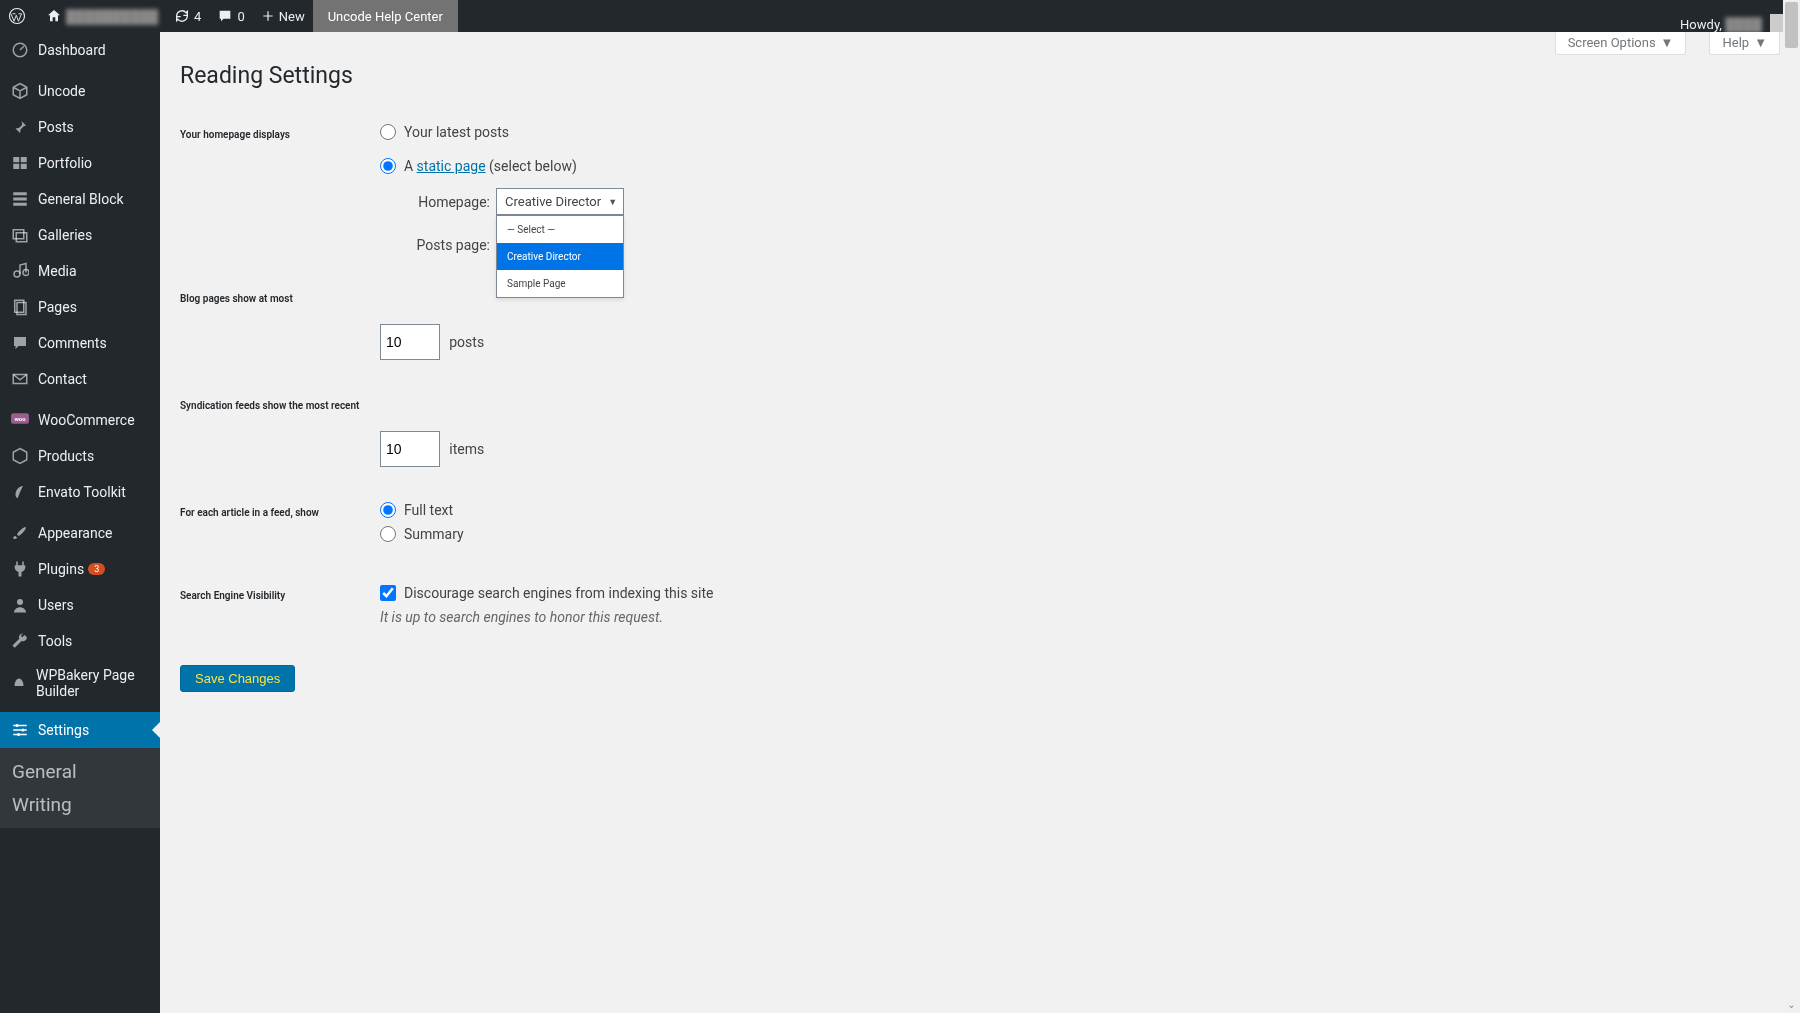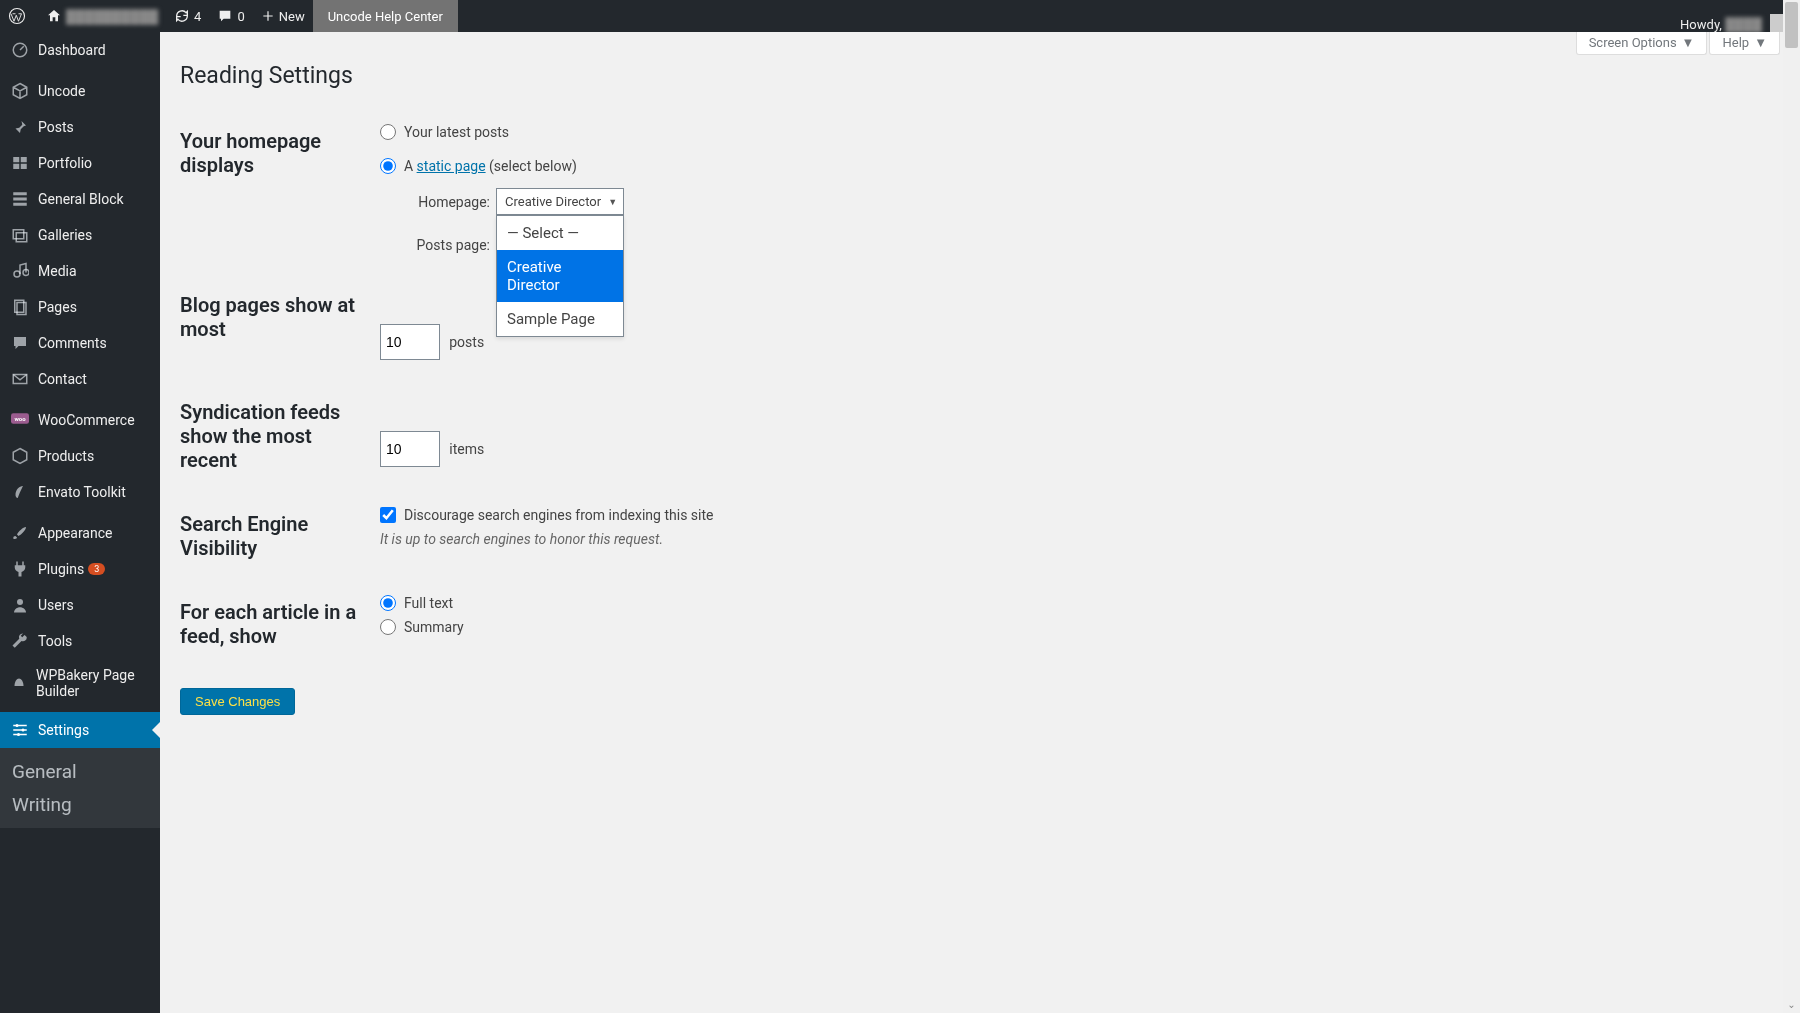--- a/index.html
+++ b/index.html
@@ -26,44 +26,44 @@
 .menu-item .mi-icon { width:20px; height:20px; margin-right:8px; display:flex; align-items:center; justify-content:center; color:rgba(240,245,250,.6); }
 .menu-item.current { background:#0073aa; color:#fff; position:relative; }
 .menu-item.current .mi-icon { color:#fff; }
 .menu-item.current::after { content:""; position:absolute; right:-0px; top:50%; transform:translateY(-50%); border:8px solid transparent; border-right-color:#f1f1f1; }
 .menu-sep { height:5px; }
 .menu-badge { background:#d54e21; color:#fff; border-radius:9px; font-size:9px; padding:1px 6px; margin-left:4px; }
 .submenu { background:#32373c; padding: 7px 0; }
 .submenu-item { padding: 5px 12px; color:rgba(240,245,250,.7); cursor:pointer; font-size:19px; }
 
 
-.screen-meta { position:absolute; top:0; right:20px; display:flex; gap:2px; }
+.screen-meta { position:absolute; top:0; right:20px; display:flex; gap:23px; }
 .screen-tab { background:#fff; border:1px solid #ddd; border-top:none; padding:3px 12px 4px; font-size:13px; color:#72777c; cursor:pointer; border-bottom-left-radius:3px; border-bottom-right-radius:3px; display:flex; align-items:center; gap:5px; }
 
 
 .notice { background:#fff; border-left:4px solid #ffb900; padding:10px 12px; margin-top:10px; display:inline-block; box-shadow:0 1px 1px rgba(0,0,0,.04); }
 .notice a { color:#0073aa; text-decoration:underline; }
 
 h1.page-title { font-size:23px; font-weight:400; margin:20px 0 20px; color:#23282d; }
 
 
 table.form-table { width:100%; border-collapse:collapse; }
-table.form-table th { text-align:left; vertical-align:top; width:200px; padding:20px 10px 20px 0; font-weight:600; color:#23282d; font-size:20px; }
+table.form-table th { text-align:left; vertical-align:top; width:200px; padding:20px 10px 20px 0; font-weight:600; color:#23282d; font-size:10px; }
 table.form-table td { padding:15px 10px 20px 0; vertical-align:top; }
 .radio-row { display:flex; align-items:center; margin-bottom:8px; }
 input[type=radio], input[type=checkbox] { width:16px; height:16px; margin-right:8px; }
 .radio-label { font-size:14px; }
 .link { color:#0073aa; text-decoration:underline; }
 .page-select-row { display:flex; align-items:center; margin:14px 0 0 20px; }
 .page-select-row label { width:90px; text-align:right; margin-right:6px; font-size:14px; }
 .select-box { position:relative; }
 .select-display { border:1px solid #7e8993; background:#fff; padding:3px 22px 3px 8px; font-size:13px; min-width:105px; height:27px; display:flex; align-items:center; cursor:pointer; position:relative; }
 .select-display::after { content:"▼"; position:absolute; right:6px; font-size:9px; color:#555; }
 .select-menu { position:absolute; top:27px; left:0; right:0; border:1px solid #7e8993; background:#fff; z-index:10; box-shadow:0 2px 4px rgba(0,0,0,.1); }
-.select-option { padding:8px 10px; font-size:15px; cursor:pointer; }
+.select-option { padding:8px 10px; font-size:10px; cursor:pointer; }
 .select-option.selected { background:#0073e6; color:#fff; }
 input.small-text { width:60px; padding:17px 5px; border:1px solid #7e8993; font-size:14px; height:28px;margin-top:36px; }
 .suffix { margin-left:6px; font-size:14px; }
 .desc { color:#666; font-style:italic; margin-top:6px; font-size:14px; }
 .save-btn { background:#0073aa; border:1px solid #006799; color:#fde047; padding:5px 14px; font-size:13px; border-radius:3px; cursor:pointer; margin-top:20px; }
 
 
 .scrolltrack { position:fixed; right:0; top:0; bottom:0; width:17px; background:#f0f0f0; }
 .scrollthumb { position:absolute; right:2px; top:2px; width:13px; height:46px; background:#c1c1c1; border-radius:2px; }
 .scrolldn { position:absolute; bottom:0; left:0; right:0; height:17px; display:flex;align-items:center;justify-content:center; color:#888; font-size:10px; }
@@ -367,42 +367,42 @@
         </td>
       </tr>
       <tr>
         <th>Syndication feeds show the most recent</th>
         <td>
           <input class="small-text" type="number" value="10" style="">
           <span class="suffix">items</span>
         </td>
       </tr>
       <tr>
+        <th>For each article in a feed, show</th>
+        <td>
+          <div class="radio-row">
+            <input type="radio" name="rss_use_excerpt" checked="" style="">
+            <span class="radio-label">Full text</span>
+          </div>
+          <div class="radio-row" style="margin-top:8px;">
+            <input type="radio" name="rss_use_excerpt" style="">
+            <span class="radio-label">Summary</span>
+          </div>
+        </td>
+      </tr>
+      <tr>
         <th>Search Engine Visibility</th>
         <td>
           <div class="radio-row">
             <input type="checkbox" checked="" style="">
             <span class="radio-label">Discourage search engines from indexing this site</span>
           </div>
           <div class="desc">It is up to search engines to honor this request.</div>
         </td>
       </tr>
-      <tr>
-        <th>For each article in a feed, show</th>
-        <td>
-          <div class="radio-row">
-            <input type="radio" name="rss_use_excerpt" checked="" style="">
-            <span class="radio-label">Full text</span>
-          </div>
-          <div class="radio-row" style="margin-top:8px;">
-            <input type="radio" name="rss_use_excerpt" style="">
-            <span class="radio-label">Summary</span>
-          </div>
-        </td>
-      </tr>
     </tbody>
       </table>
 
     <button class="save-btn">Save Changes</button>
   </main>
 </div>
 
 <div class="scrolltrack">
   <div class="scrollthumb"></div>
   <div class="scrolldn">⌄</div>

